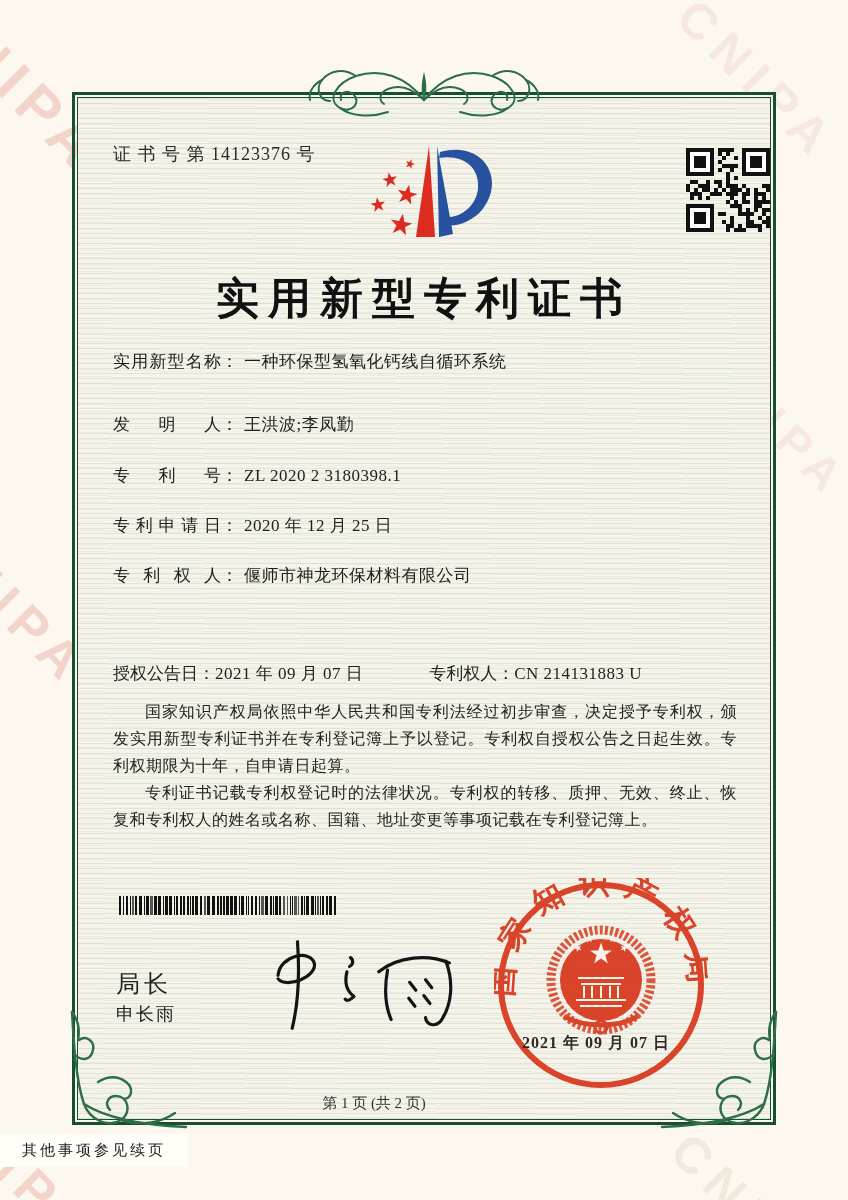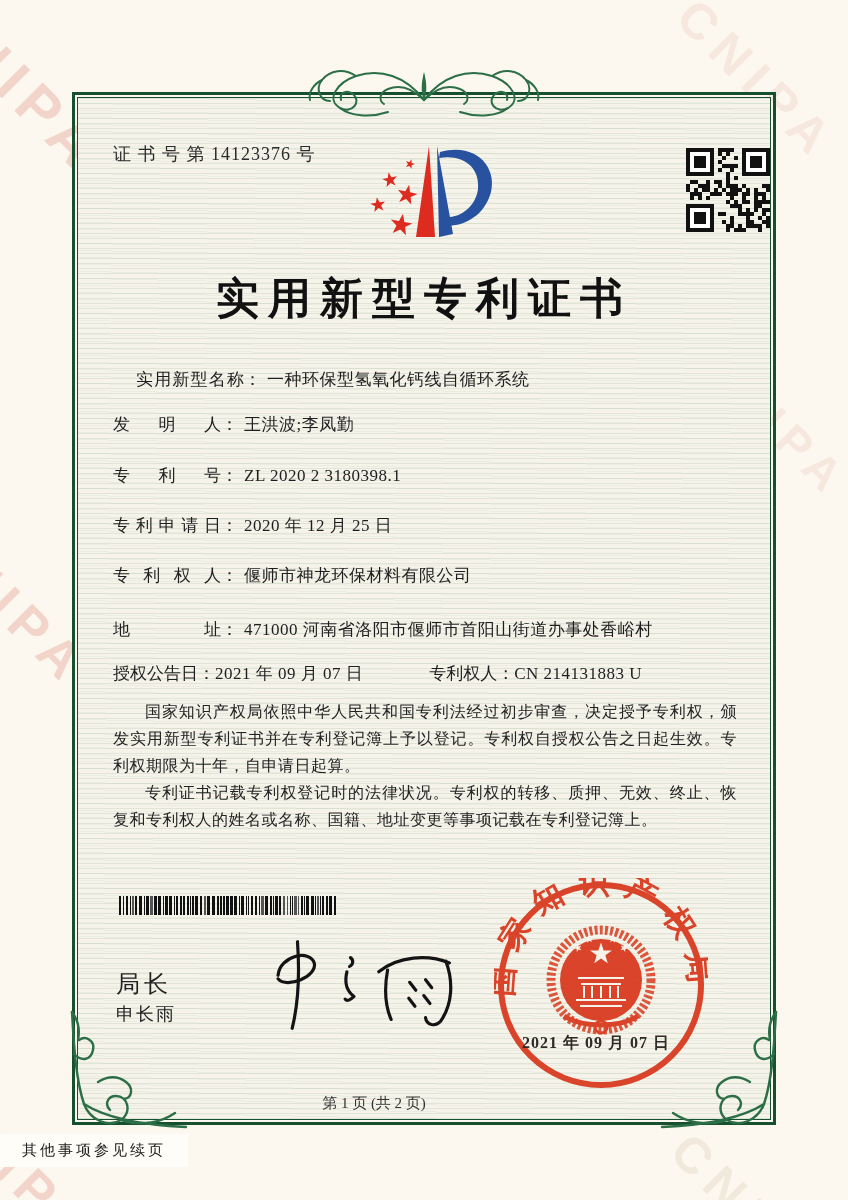--- a/index.html
+++ b/index.html
@@ -45,21 +45,21 @@
 
   .title { position:absolute; left:72px; top:250px; width:704px; text-align:center;
            font-size:43px; font-weight:bold; color:#111; letter-spacing:9px;margin-top:20px; }
 
   .f-row { position:absolute; left:113px; width:630px; font-size:17px; color:#1e1e1e;
            white-space:nowrap; }
   .f-label { display:inline-block; width:108px; text-align:justify; text-align-last:justify;
              vertical-align:top; }
   .f-colon { display:inline-block; margin-right:6px; }
   .f-val { letter-spacing:0.5px; }
-  .row-0 { top:368px;margin-left:23px; } .row-1 { top:413px; } .row-2 { top:464px; }
+  .row-0 { top:350px; } .row-1 { top:413px; } .row-2 { top:464px; }
   .row-3 { top:514px; } .row-4 { top:564px; } .row-5 { top:618px; }
   .row-grant { top:662px; }
   .grant-right { margin-left:66px; }
 
   .paras { position:absolute; left:113px; top:698px; width:624px; font-size:16px;
            line-height:27px; color:#222; text-align:justify; }
   .paras p { text-indent:2em; letter-spacing:0.5px; }
 
   .barcode { position:absolute; left:119px; top:896px; width:220px; height:19px; }
 
@@ -291,23 +291,20 @@
   </div>
   <div class="f-row row-2">
     <span class="f-label">专利号</span><span class="f-colon">：</span><span class="f-val">ZL 2020 2 3180398.1</span>
   </div>
   <div class="f-row row-3">
     <span class="f-label">专利申请日</span><span class="f-colon">：</span><span class="f-val">2020 年 12 月 25 日</span>
   </div>
   <div class="f-row row-4">
     <span class="f-label">专利权人</span><span class="f-colon">：</span><span class="f-val">偃师市神龙环保材料有限公司</span>
   </div>
-  <div class="f-row row-5">
-    <span class="f-label">地址</span><span class="f-colon">：</span><span class="f-val">471000 河南省洛阳市偃师市首阳山街道办事处香峪村</span>
-  </div>
   <div class="f-row row-grant">
     <span>授权公告日：</span><span class="f-val">2021 年 09 月 07 日</span><span class="grant-right">专利权人：</span><span class="f-val">CN 214131883 U</span>
   </div>
 
   <div class="paras">
     <p>国家知识产权局依照中华人民共和国专利法经过初步审查，决定授予专利权，颁发实用新型专利证书并在专利登记簿上予以登记。专利权自授权公告之日起生效。专利权期限为十年，自申请日起算。</p>
     <p>专利证书记载专利权登记时的法律状况。专利权的转移、质押、无效、终止、恢复和专利权人的姓名或名称、国籍、地址变更等事项记载在专利登记簿上。</p>
   </div>
 
   <svg class="barcode" viewBox="0 0 220 19" preserveAspectRatio="none">

